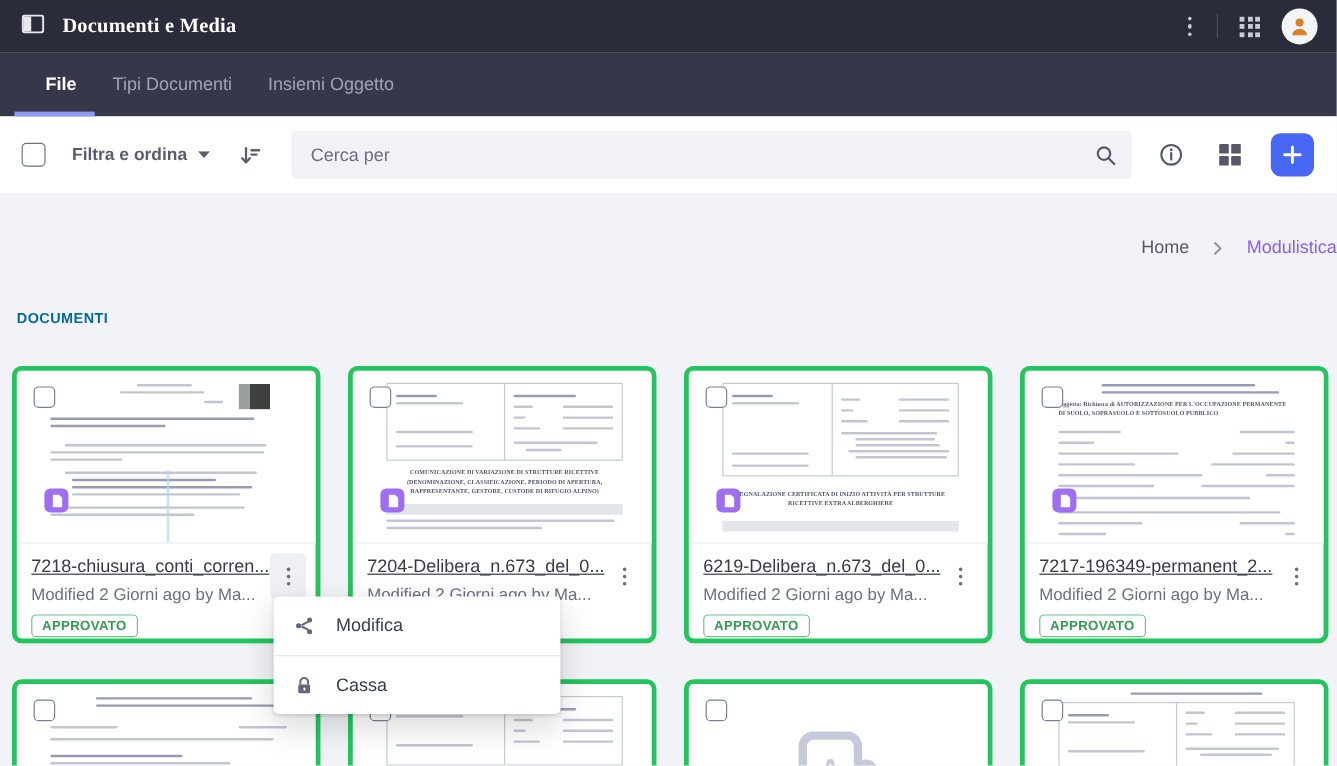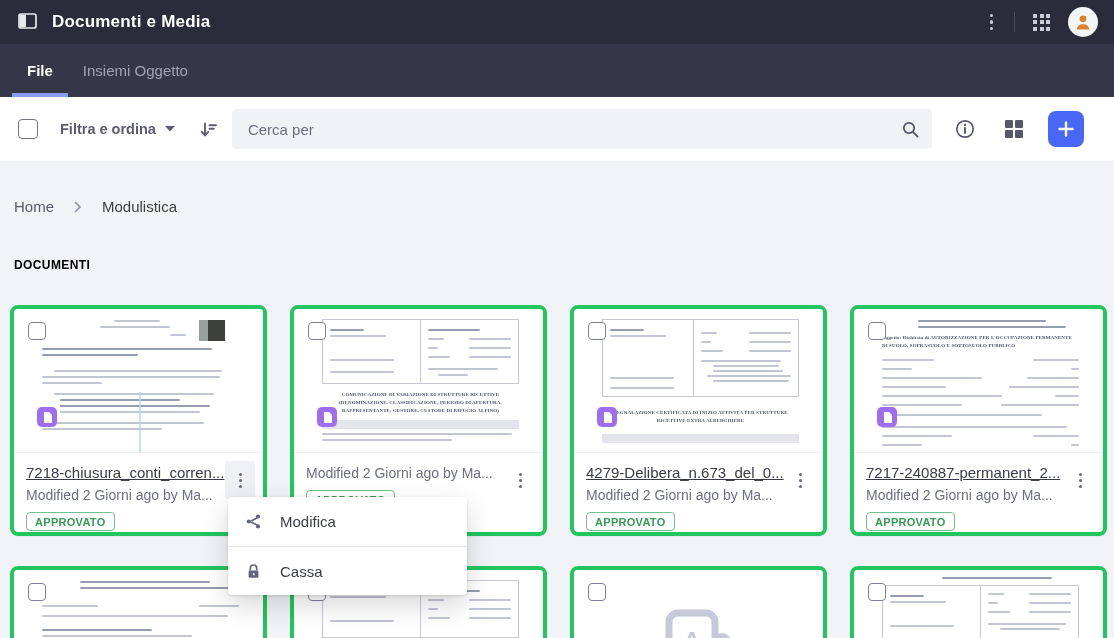--- a/index.html
+++ b/index.html
@@ -1,59 +1,59 @@
 <!DOCTYPE html>
 <html><head>
 <meta charset="utf-8">
 <style>
   * { box-sizing: border-box; margin: 0; padding: 0; }
   html,body { width:1114px; height:638px; overflow:hidden; }
   body { font-family:"Liberation Sans", sans-serif; background:#f2f3f7; position:relative; }
   button { font-family:inherit; background:none; border:none; cursor:pointer; }
 
   
-  .topbar { height:44px; background:#2b2c3b; display:flex; align-items:center; justify-content:space-between; padding:0 16px 0 18px; }
+  .topbar { height:44px; background:#2b2c3b; display:flex; align-items:center; justify-content:space-between; padding:0 16px 0 18px;font-family:Liberation Serif, serif; }
   .topbar-left { display:flex; align-items:center; gap:15px; }
   .topbar h1 { color:#ffffff; font-size:17px; font-weight:700; letter-spacing:.2px; }
   .topbar-right { display:flex; align-items:center; gap:15px; }
   .tb-divider { width:1px; height:20px; background:#4a4c5e; }
   .dots-v { display:flex; flex-direction:column; gap:3px; padding:4px 6px; }
   .dots-v i { width:3.5px; height:3.5px; border-radius:50%; background:#c9cbd6; }
   .waffle { display:grid; grid-template-columns:repeat(3,4px); gap:2.5px; padding:3px; }
   .waffle i { width:4px; height:4px; background:#c9cbd6; }
   .avatar { width:30px; height:30px; border-radius:50%; background:#f4f5f7; display:flex; align-items:center; justify-content:center; overflow:hidden; }
 
   
   .tabbar { height:53px; background:#363849; display:flex; align-items:stretch; padding-left:12px; }
   .tab { display:flex; align-items:center; padding:0 15px; position:relative; cursor:pointer; }
   .tab span { color:#a0a3b4; font-size:15px; }
-  .tab.active span { color:#ffffff; font-weight:700; }
+  .tab.active span { color:#ffffff; font-weight:700;margin-left:11px; }
   .tab.active::after { content:""; position:absolute; left:0; right:0; bottom:0; height:4px; background:#8b9cf2; }
 
   
   .toolbar { height:64px; background:#ffffff; display:flex; align-items:center; padding:0 14px 0 18px; }
   .checkbox { display:inline-block; width:20px; height:20px; border:1px solid #6f7287; border-radius:4px; background:#fff; cursor:pointer; }
   .filter-btn { display:flex; align-items:center; gap:9px; margin-left:22px; color:#5b5d6f; font-size:14.5px; font-weight:700; }
   .sort-btn { margin-left:24px; display:flex; align-items:center; }
-  .search { margin-left:14px; width:700px; height:40px; background:#f1f2f6; border-radius:4px; display:flex; align-items:center; padding:0 6px 0 16px; }
+  .search { margin-left:25px; width:700px; height:40px; background:#f1f2f6; border-radius:4px; display:flex; align-items:center; padding:0 6px 0 16px; }
   .search input { flex:1; border:none; outline:none; background:transparent; font-size:15px; color:#2e3040; font-family:inherit; }
   .search input::placeholder { color:#6d6f80; }
   .icon-btn { display:flex; align-items:center; justify-content:center; padding:6px; }
   .info-btn { margin-left:17px; }
   .display-btn { margin-left:18px; }
   .sq4 { display:grid; grid-template-columns:repeat(2,8px); gap:2px; }
   .sq4 i { width:8px; height:8px; background:#565869; border-radius:1px; }
   .add-btn { margin-left:19px; width:36px; height:36px; border-radius:8px; background:#4767f4; display:flex; align-items:center; justify-content:center; }
 
   
   .content { padding:36px 0 0 14px; }
-  .breadcrumb { display:flex; align-items:center; gap:20px; font-size:15px; height:19px; }
+  .breadcrumb { display:flex; align-items:center; gap:20px; font-size:15px; height:19px;justify-content:flex-end; }
   .crumb-home { color:#585a6b; cursor:pointer; }
-  .crumb-cur { color:#404040; }
-  .section-h { margin-top:42px; font-size:12px; font-weight:700; color:#000000; letter-spacing:.4px; line-height:14px; }
+  .crumb-cur { color:#8b5cf6; }
+  .section-h { margin-top:42px; font-size:12px; font-weight:700; color:#0369a1; letter-spacing:.4px; line-height:14px; }
 
   .grid { margin:33px 0 0 -4px; display:grid; grid-template-columns:repeat(4,257px); gap:30px 23px; }
   .card { background:#fff; border:4px solid #22c55e; border-radius:8px; overflow:hidden; position:relative; height:231px; box-shadow:0 1px 2px rgba(0,0,0,.04); }
   .thumb { height:144px; border-bottom:1px solid #ecedf2; position:relative; overflow:hidden; background:#fff; }
   .thumb .checkbox.sm { position:absolute; top:13px; left:14px; width:18px; height:18px; border-color:#7c7f97; z-index:3; }
   .sticker { position:absolute; left:23px; bottom:25px; width:20px; height:20px; border-radius:5px; background:#9e6df0; display:flex; align-items:center; justify-content:center; z-index:3; }
 
   .info { padding:9px 12px 0; position:relative; }
   .title { display:block; font-size:15px; color:#383a48; text-decoration:underline; white-space:nowrap; overflow:hidden; text-overflow:ellipsis; max-width:202px; line-height:22px; cursor:pointer; }
   .modified { font-size:14px; color:#6d6f80; margin-top:3px; white-space:nowrap; overflow:hidden; max-width:210px; }
@@ -121,20 +121,23 @@
         <circle cx="8" cy="5.2" r="3" fill="#d9822b"></circle>
         <path d="M2.6 14.6c0-3 2.4-4.6 5.4-4.6s5.4 1.6 5.4 4.6z" fill="#d9822b"></path>
       </svg>
     </button>
   </div>
 </header>
 
 <nav class="tabbar">
   <div class="tab active">
       <span>File</span>
+    </div>
+  <div class="tab">
+      <span>Tipi Documenti</span>
     </div>
   <div class="tab">
       <span>Insiemi Oggetto</span>
     </div>
 </nav>
 
 <div class="toolbar">
   <span class="checkbox"></span>
   <button class="filter-btn">
     <span>Filtra e ordina</span>
@@ -267,20 +270,21 @@
           <div class="ln" style="width:130px"></div>
         </div>
         <span class="checkbox sm"></span>
         <span class="sticker">
           <svg width="9" height="11" viewBox="0 0 9 11">
               <path d="M1 0h5l3 3v8H1z" fill="#ffffff"></path>
             </svg>
         </span>
       </div>
       <div class="info">
+        <a class="title">7204-Delibera_n.673_del_0...</a>
         <button class="kebab-btn">
             <span class="dots-v">
               <i></i>
               <i></i>
               <i></i>
             </span>
           </button>
         <div class="modified">Modified 2 Giorni ago by Ma...</div>
         <span class="badge">APPROVATO</span>
       </div>
@@ -320,21 +324,21 @@
           <div class="band" style="margin-top:9px"></div>
         </div>
         <span class="checkbox sm"></span>
         <span class="sticker">
           <svg width="9" height="11" viewBox="0 0 9 11">
               <path d="M1 0h5l3 3v8H1z" fill="#ffffff"></path>
             </svg>
         </span>
       </div>
       <div class="info">
-        <a class="title">4279-Delibera_n.673_del_0...</a>
+        <a class="title">6219-Delibera_n.673_del_0...</a>
         <button class="kebab-btn">
             <span class="dots-v">
               <i></i>
               <i></i>
               <i></i>
             </span>
           </button>
         <div class="modified">Modified 2 Giorni ago by Ma...</div>
         <span class="badge">APPROVATO</span>
       </div>
@@ -386,21 +390,21 @@
             </div>
         </div>
         <span class="checkbox sm"></span>
         <span class="sticker">
           <svg width="9" height="11" viewBox="0 0 9 11">
               <path d="M1 0h5l3 3v8H1z" fill="#ffffff"></path>
             </svg>
         </span>
       </div>
       <div class="info">
-        <a class="title">7217-240887-permanent_2...</a>
+        <a class="title">7217-196349-permanent_2...</a>
         <button class="kebab-btn">
             <span class="dots-v">
               <i></i>
               <i></i>
               <i></i>
             </span>
           </button>
         <div class="modified">Modified 2 Giorni ago by Ma...</div>
         <span class="badge">APPROVATO</span>
       </div>

